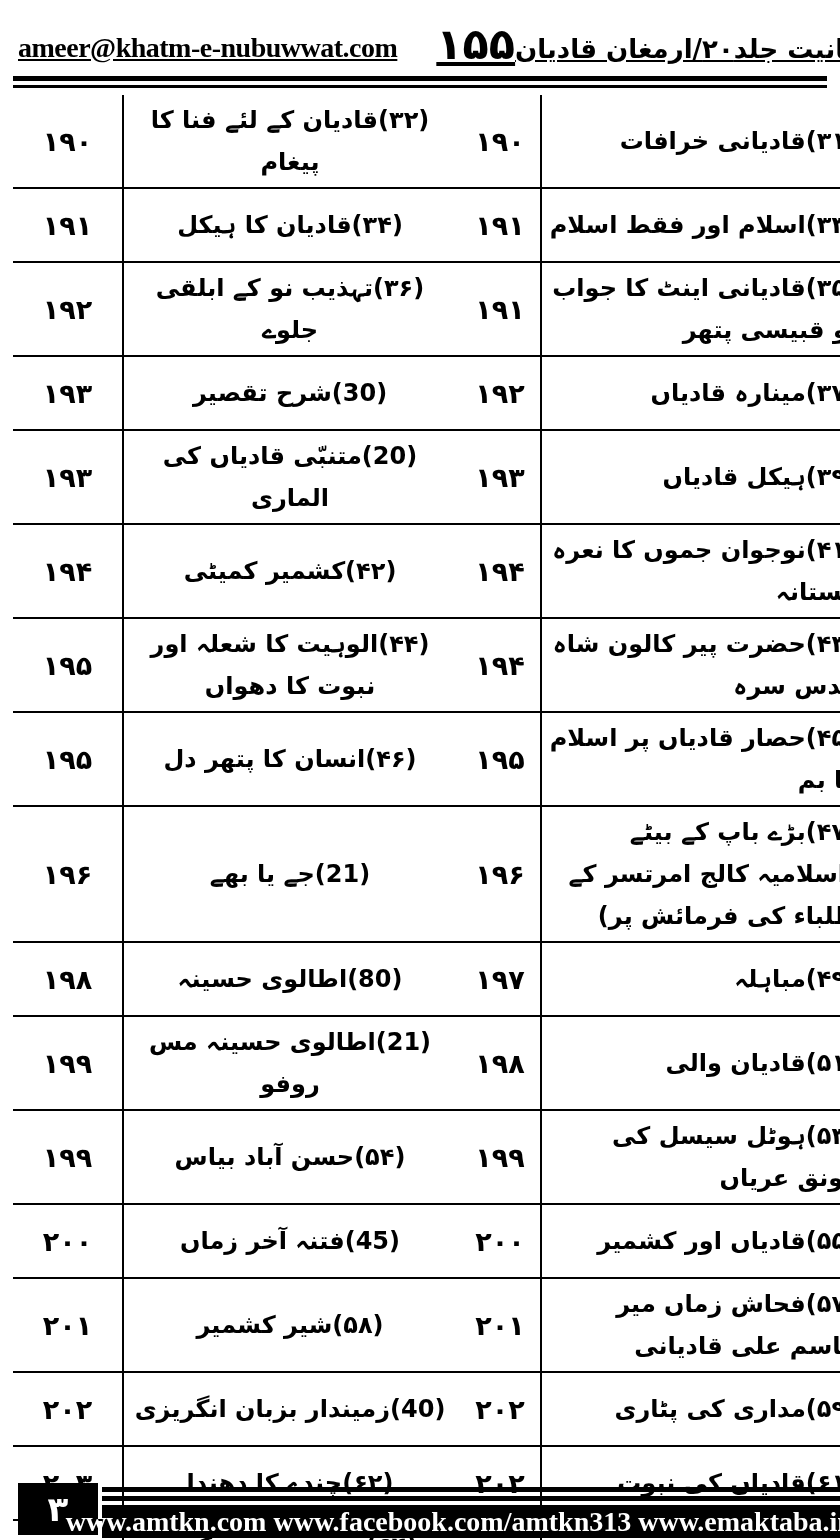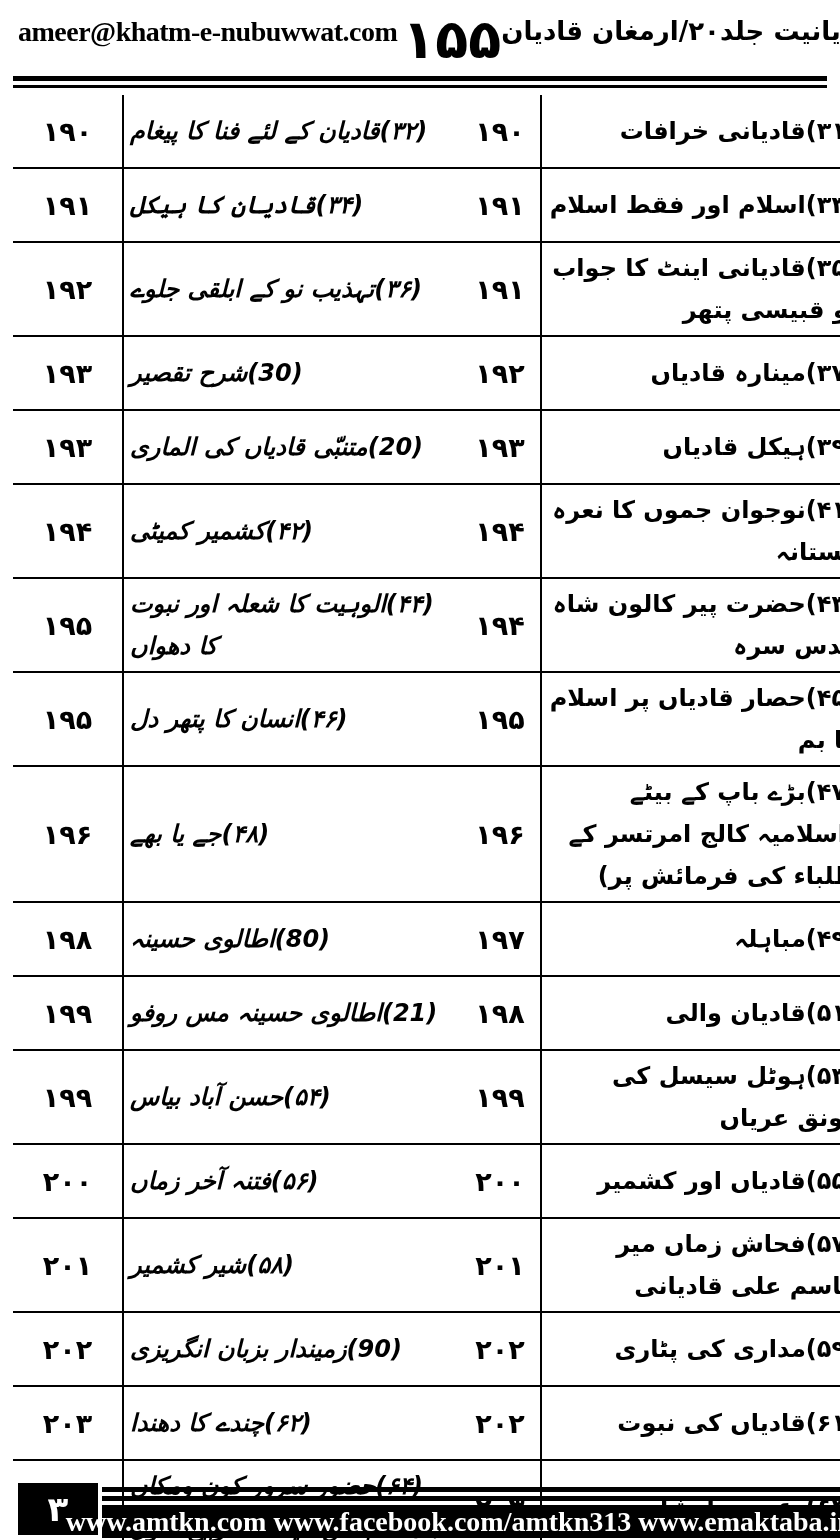--- a/index.html
+++ b/index.html
@@ -7,37 +7,38 @@
     position:relative;
     width:840px;height:1540px;
     background:#ffffff;
     overflow:hidden;
     font-family:"DejaVu Sans",sans-serif;
     color:#000;
   }
   
   .header{
     display:flex;
-    align-items:flex-start;
+    align-items:flex-end;
     padding:16px 14px 0 18px;
     height:48px;
+    text-decoration:underline;
   }
   .header-email{
     font-family:"Liberation Serif",serif;
     font-weight:bold;
     font-size:28px;
     letter-spacing:-0.5px;
     white-space:nowrap;
   }
   .header-pageno{
     font-family:"DejaVu Sans",sans-serif;
     font-weight:bold;
-    font-size:54px;
+    font-size:43px;
     line-height:0.9;
-    margin-left:5px;
+    margin-left:39px;
   }
   .header-title{
     margin-left:auto;
     direction:rtl;
     font-weight:bold;
     font-size:26px;
     white-space:nowrap;
   }
   
   .double-rule{
@@ -62,25 +63,24 @@
   }
   td.lpage{
     width:107px;
     border-right:2px solid #000;
     text-align:center;
     font-size:27px;
   }
   td.ltitle{
     width:320px;
     direction:rtl;
-    text-align:left;
+    text-align:center;
     font-size:24px;
     line-height:1.75;
     padding:4px 10px 4px 6px;
-    font-style:italic;
   }
   td.rpage{
     width:78px;
     border-right:2px solid #000;
     text-align:center;
     font-size:27px;
   }
   td.rtitle{
     width:309px;
     border-right:2px solid #000;
@@ -186,21 +186,21 @@
 
     <tr>
       <td class="lpage">۱۹۵</td>
       <td class="ltitle">(۴۶)انسان کا پتھر دل</td>
       <td class="rpage">۱۹۵</td>
       <td class="rtitle">(۴۵)حصار قادیاں پر اسلام کا بم</td>
     </tr>
 
     <tr>
       <td class="lpage">۱۹۶</td>
-      <td class="ltitle">(۴۸)جے یا بھے</td>
+      <td class="ltitle">(21)جے یا بھے</td>
       <td class="rpage">۱۹۶</td>
       <td class="rtitle">(۴۷)بڑے باپ کے بیٹے (اسلامیہ کالج امرتسر کے طلباء کی فرمائش پر)</td>
     </tr>
 
     <tr>
       <td class="lpage">۱۹۸</td>
       <td class="ltitle">(80)اطالوی حسینہ</td>
       <td class="rpage">۱۹۷</td>
       <td class="rtitle">(۴۹)مباہلہ</td>
     </tr>
@@ -214,35 +214,35 @@
 
     <tr>
       <td class="lpage">۱۹۹</td>
       <td class="ltitle">(۵۴)حسن آباد بیاس</td>
       <td class="rpage">۱۹۹</td>
       <td class="rtitle">(۵۳)ہوٹل سیسل کی رونق عریاں</td>
     </tr>
 
     <tr>
       <td class="lpage">۲۰۰</td>
-      <td class="ltitle">(۵۶)فتنہ آخر زماں</td>
+      <td class="ltitle">(45)فتنہ آخر زماں</td>
       <td class="rpage">۲۰۰</td>
       <td class="rtitle">(۵۵)قادیاں اور کشمیر</td>
     </tr>
 
     <tr>
       <td class="lpage">۲۰۱</td>
       <td class="ltitle">(۵۸)شیر کشمیر</td>
       <td class="rpage">۲۰۱</td>
       <td class="rtitle">(۵۷)فحاش زماں میر قاسم علی قادیانی</td>
     </tr>
 
     <tr>
       <td class="lpage">۲۰۲</td>
-      <td class="ltitle">(90)زمیندار بزبان انگریزی</td>
+      <td class="ltitle">(40)زمیندار بزبان انگریزی</td>
       <td class="rpage">۲۰۲</td>
       <td class="rtitle">(۵۹)مداری کی پٹاری</td>
     </tr>
 
     <tr>
       <td class="lpage">۲۰۳</td>
       <td class="ltitle">(۶۲)چندے کا دھندا</td>
       <td class="rpage">۲۰۲</td>
       <td class="rtitle">(۶۱)قادیاں کی نبوت</td>
     </tr>

